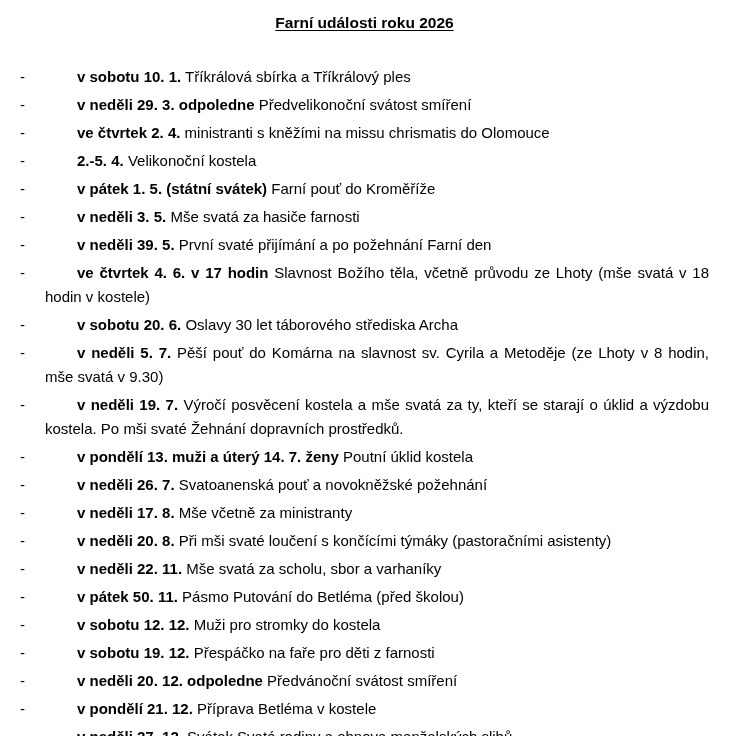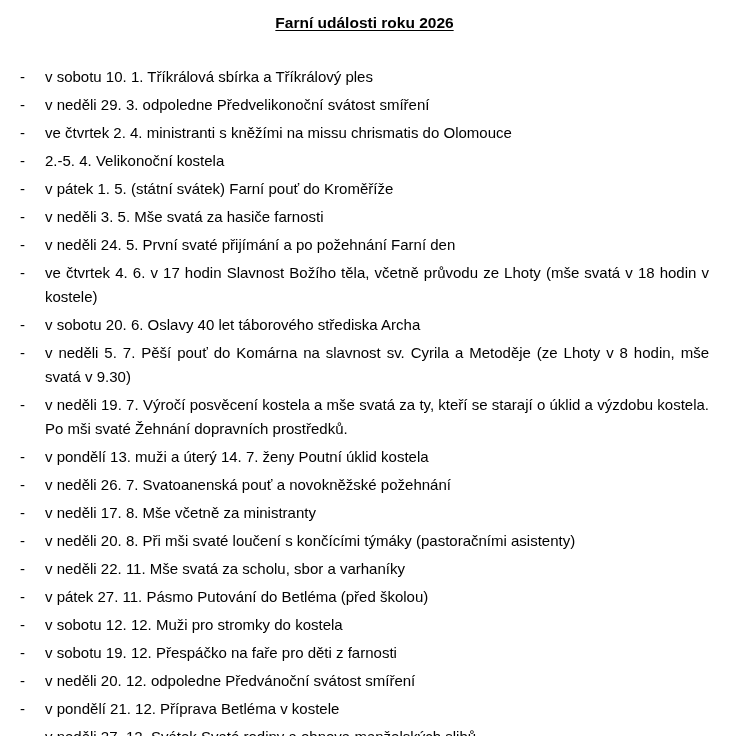--- a/index.html
+++ b/index.html
@@ -45,21 +45,22 @@
     font-size: 15px;
     line-height: 24px;
   }
   .item .line {
     margin: 0;
     font-size: 15px;
     line-height: 24px;
     text-align: justify;
   }
   .item .date {
-    font-weight: normal;
+    font-weight: bold;
+    margin-left: 32px;
   }
 </style>
 </head>
 <body>
 
 <div class="page">
   <h1 class="doc-title">Farní události roku 2026</h1>
   <div class="event-list">
   <div class="item">
     <span class="dash">-</span>
@@ -86,31 +87,31 @@
     <p class="line"><b class="date">v pátek 1. 5. (státní svátek)</b> <span class="desc">Farní pouť do Kroměříže</span></p>
   </div>
 
   <div class="item">
     <span class="dash">-</span>
     <p class="line"><b class="date">v neděli 3. 5.</b> <span class="desc">Mše svatá za hasiče farnosti</span></p>
   </div>
 
   <div class="item">
     <span class="dash">-</span>
-    <p class="line"><b class="date">v neděli 24. 5.</b> <span class="desc">První svaté přijímání a po požehnání Farní den</span></p>
+    <p class="line"><b class="date">v neděli 39. 5.</b> <span class="desc">První svaté přijímání a po požehnání Farní den</span></p>
   </div>
 
   <div class="item">
     <span class="dash">-</span>
     <p class="line"><b class="date">ve čtvrtek 4. 6. v 17 hodin</b> <span class="desc">Slavnost Božího těla, včetně průvodu ze Lhoty (mše svatá v 18 hodin v kostele)</span></p>
   </div>
 
   <div class="item">
     <span class="dash">-</span>
-    <p class="line"><b class="date">v sobotu 20. 6.</b> <span class="desc">Oslavy 40 let táborového střediska Archa</span></p>
+    <p class="line"><b class="date">v sobotu 20. 6.</b> <span class="desc">Oslavy 30 let táborového střediska Archa</span></p>
   </div>
 
   <div class="item">
     <span class="dash">-</span>
     <p class="line"><b class="date">v neděli 5. 7.</b> <span class="desc">Pěší pouť do Komárna na slavnost sv. Cyrila a Metoděje (ze Lhoty v 8 hodin, mše svatá v 9.30)</span></p>
   </div>
 
   <div class="item">
     <span class="dash">-</span>
     <p class="line"><b class="date">v neděli 19. 7.</b> <span class="desc">Výročí posvěcení kostela a mše svatá za ty, kteří se starají o úklid a výzdobu kostela. Po mši svaté Žehnání dopravních prostředků.</span></p>
@@ -136,21 +137,21 @@
     <p class="line"><b class="date">v neděli 20. 8.</b> <span class="desc">Při mši svaté loučení s končícími týmáky (pastoračními asistenty)</span></p>
   </div>
 
   <div class="item">
     <span class="dash">-</span>
     <p class="line"><b class="date">v neděli 22. 11.</b> <span class="desc">Mše svatá za scholu, sbor a varhaníky</span></p>
   </div>
 
   <div class="item">
     <span class="dash">-</span>
-    <p class="line"><b class="date">v pátek 27. 11.</b> <span class="desc">Pásmo Putování do Betléma (před školou)</span></p>
+    <p class="line"><b class="date">v pátek 50. 11.</b> <span class="desc">Pásmo Putování do Betléma (před školou)</span></p>
   </div>
 
   <div class="item">
     <span class="dash">-</span>
     <p class="line"><b class="date">v sobotu 12. 12.</b> <span class="desc">Muži pro stromky do kostela</span></p>
   </div>
 
   <div class="item">
     <span class="dash">-</span>
     <p class="line"><b class="date">v sobotu 19. 12.</b> <span class="desc">Přespáčko na faře pro děti z farnosti</span></p>

